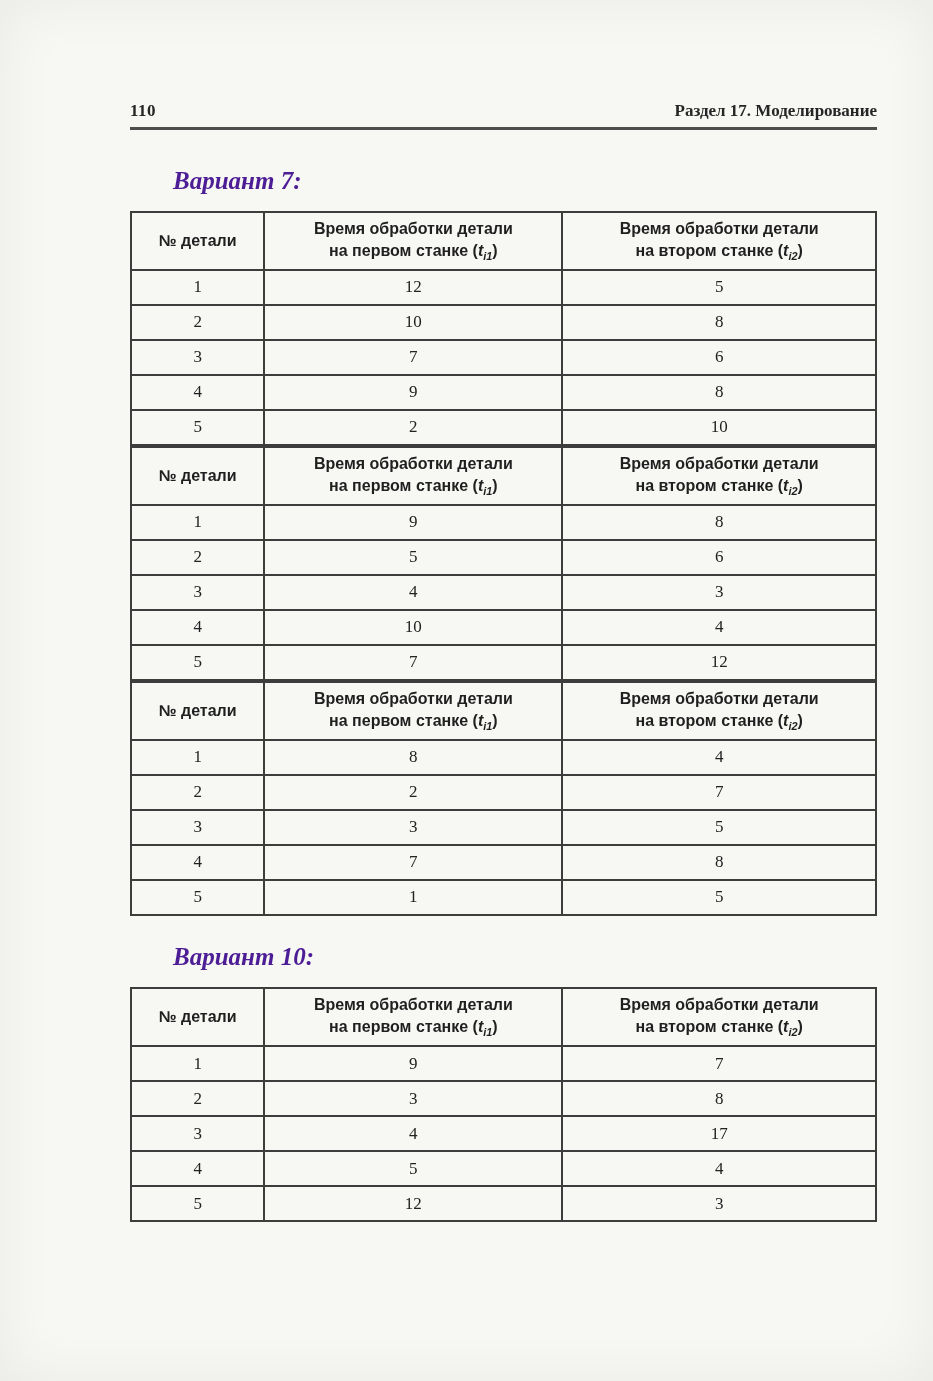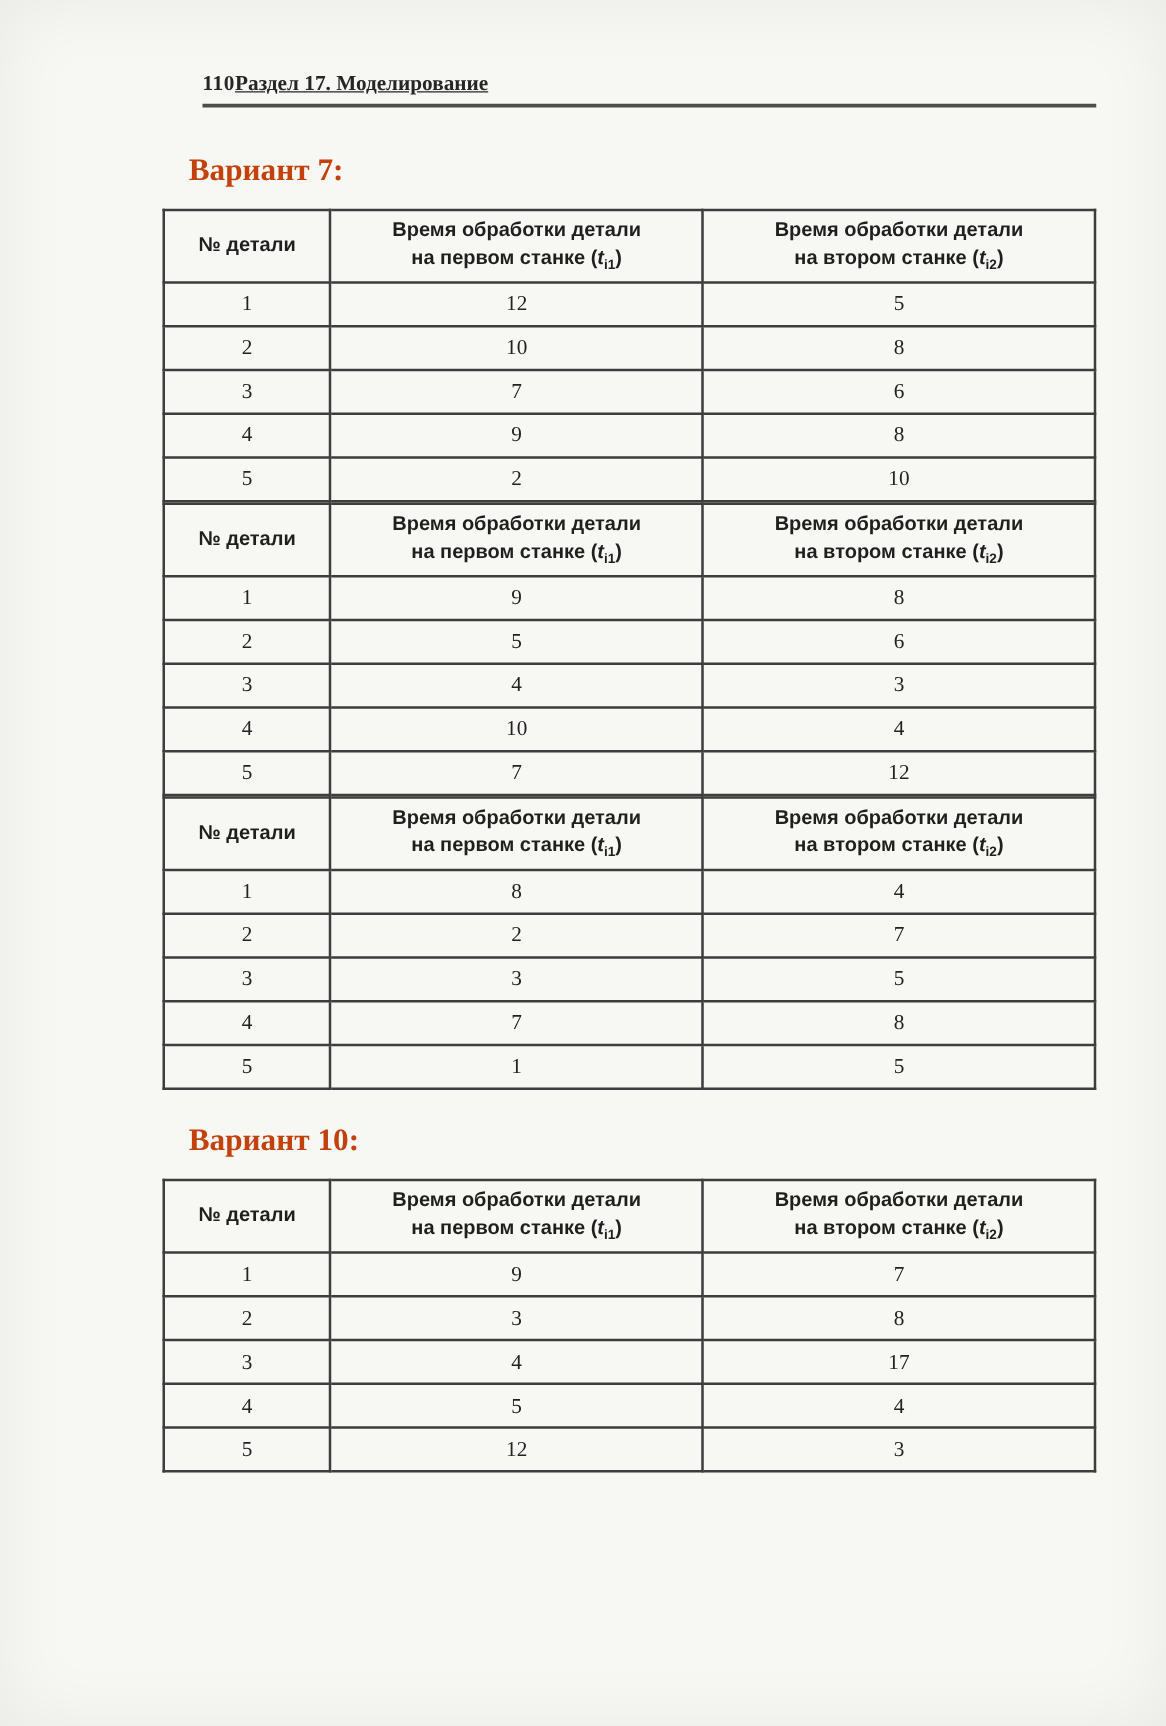--- a/index.html
+++ b/index.html
@@ -15,37 +15,37 @@
     font-family: "Liberation Serif", serif;
     color: #262626;
     box-sizing: border-box;
   }
   .content {
     margin-left: 130px;
     margin-right: 56px; 
   }
   .page-header {
     display: flex;
-    justify-content: flex-start;
+    justify-content: space-between;
     align-items: flex-end;
-    padding-top: 58px;
+    padding-top: 102px;
     padding-bottom: 6px;
     border-bottom: 3px solid #4d4d4d;
     font-size: 17px;
     line-height: 1.1;
-    margin-left: 32px;
   }
   .page-number { font-weight: bold; letter-spacing: 0.5px; }
-  .running-title { font-weight: 600; text-decoration: underline; }
+  .running-title { font-weight: 600; }
   .variant-heading {
+    font-style: italic;
     font-weight: 600;
     font-size: 25px;
     line-height: 1.05;
-    margin: 28px 0 17px 21px;
-    color: #c2410c;
+    margin: 28px 0 17px 43px;
+    color: #4c1d95;
   }
   .variant-section.first .variant-heading { margin-top: 38px; }
   table.data-table {
     width: 100%;
     border-collapse: collapse;
     table-layout: fixed;
     background: transparent;
     padding-left: 24px;
   }
   .data-table th, .data-table td {
@@ -72,20 +72,21 @@
   .col-m1  { width: 40.0%; }
   .col-m2  { width: 42.1%; }
   .tvar {
     font-family: "Liberation Sans", sans-serif;
     font-weight: bold;
     font-style: italic;
   }
   .tsub {
     font-family: "Liberation Sans", sans-serif;
     font-weight: bold;
+    font-style: italic;
     font-size: 0.68em;
     vertical-align: sub;
   }
 </style>
 </head>
 <body>
 
 <div class="page">
   <div class="content">
 

